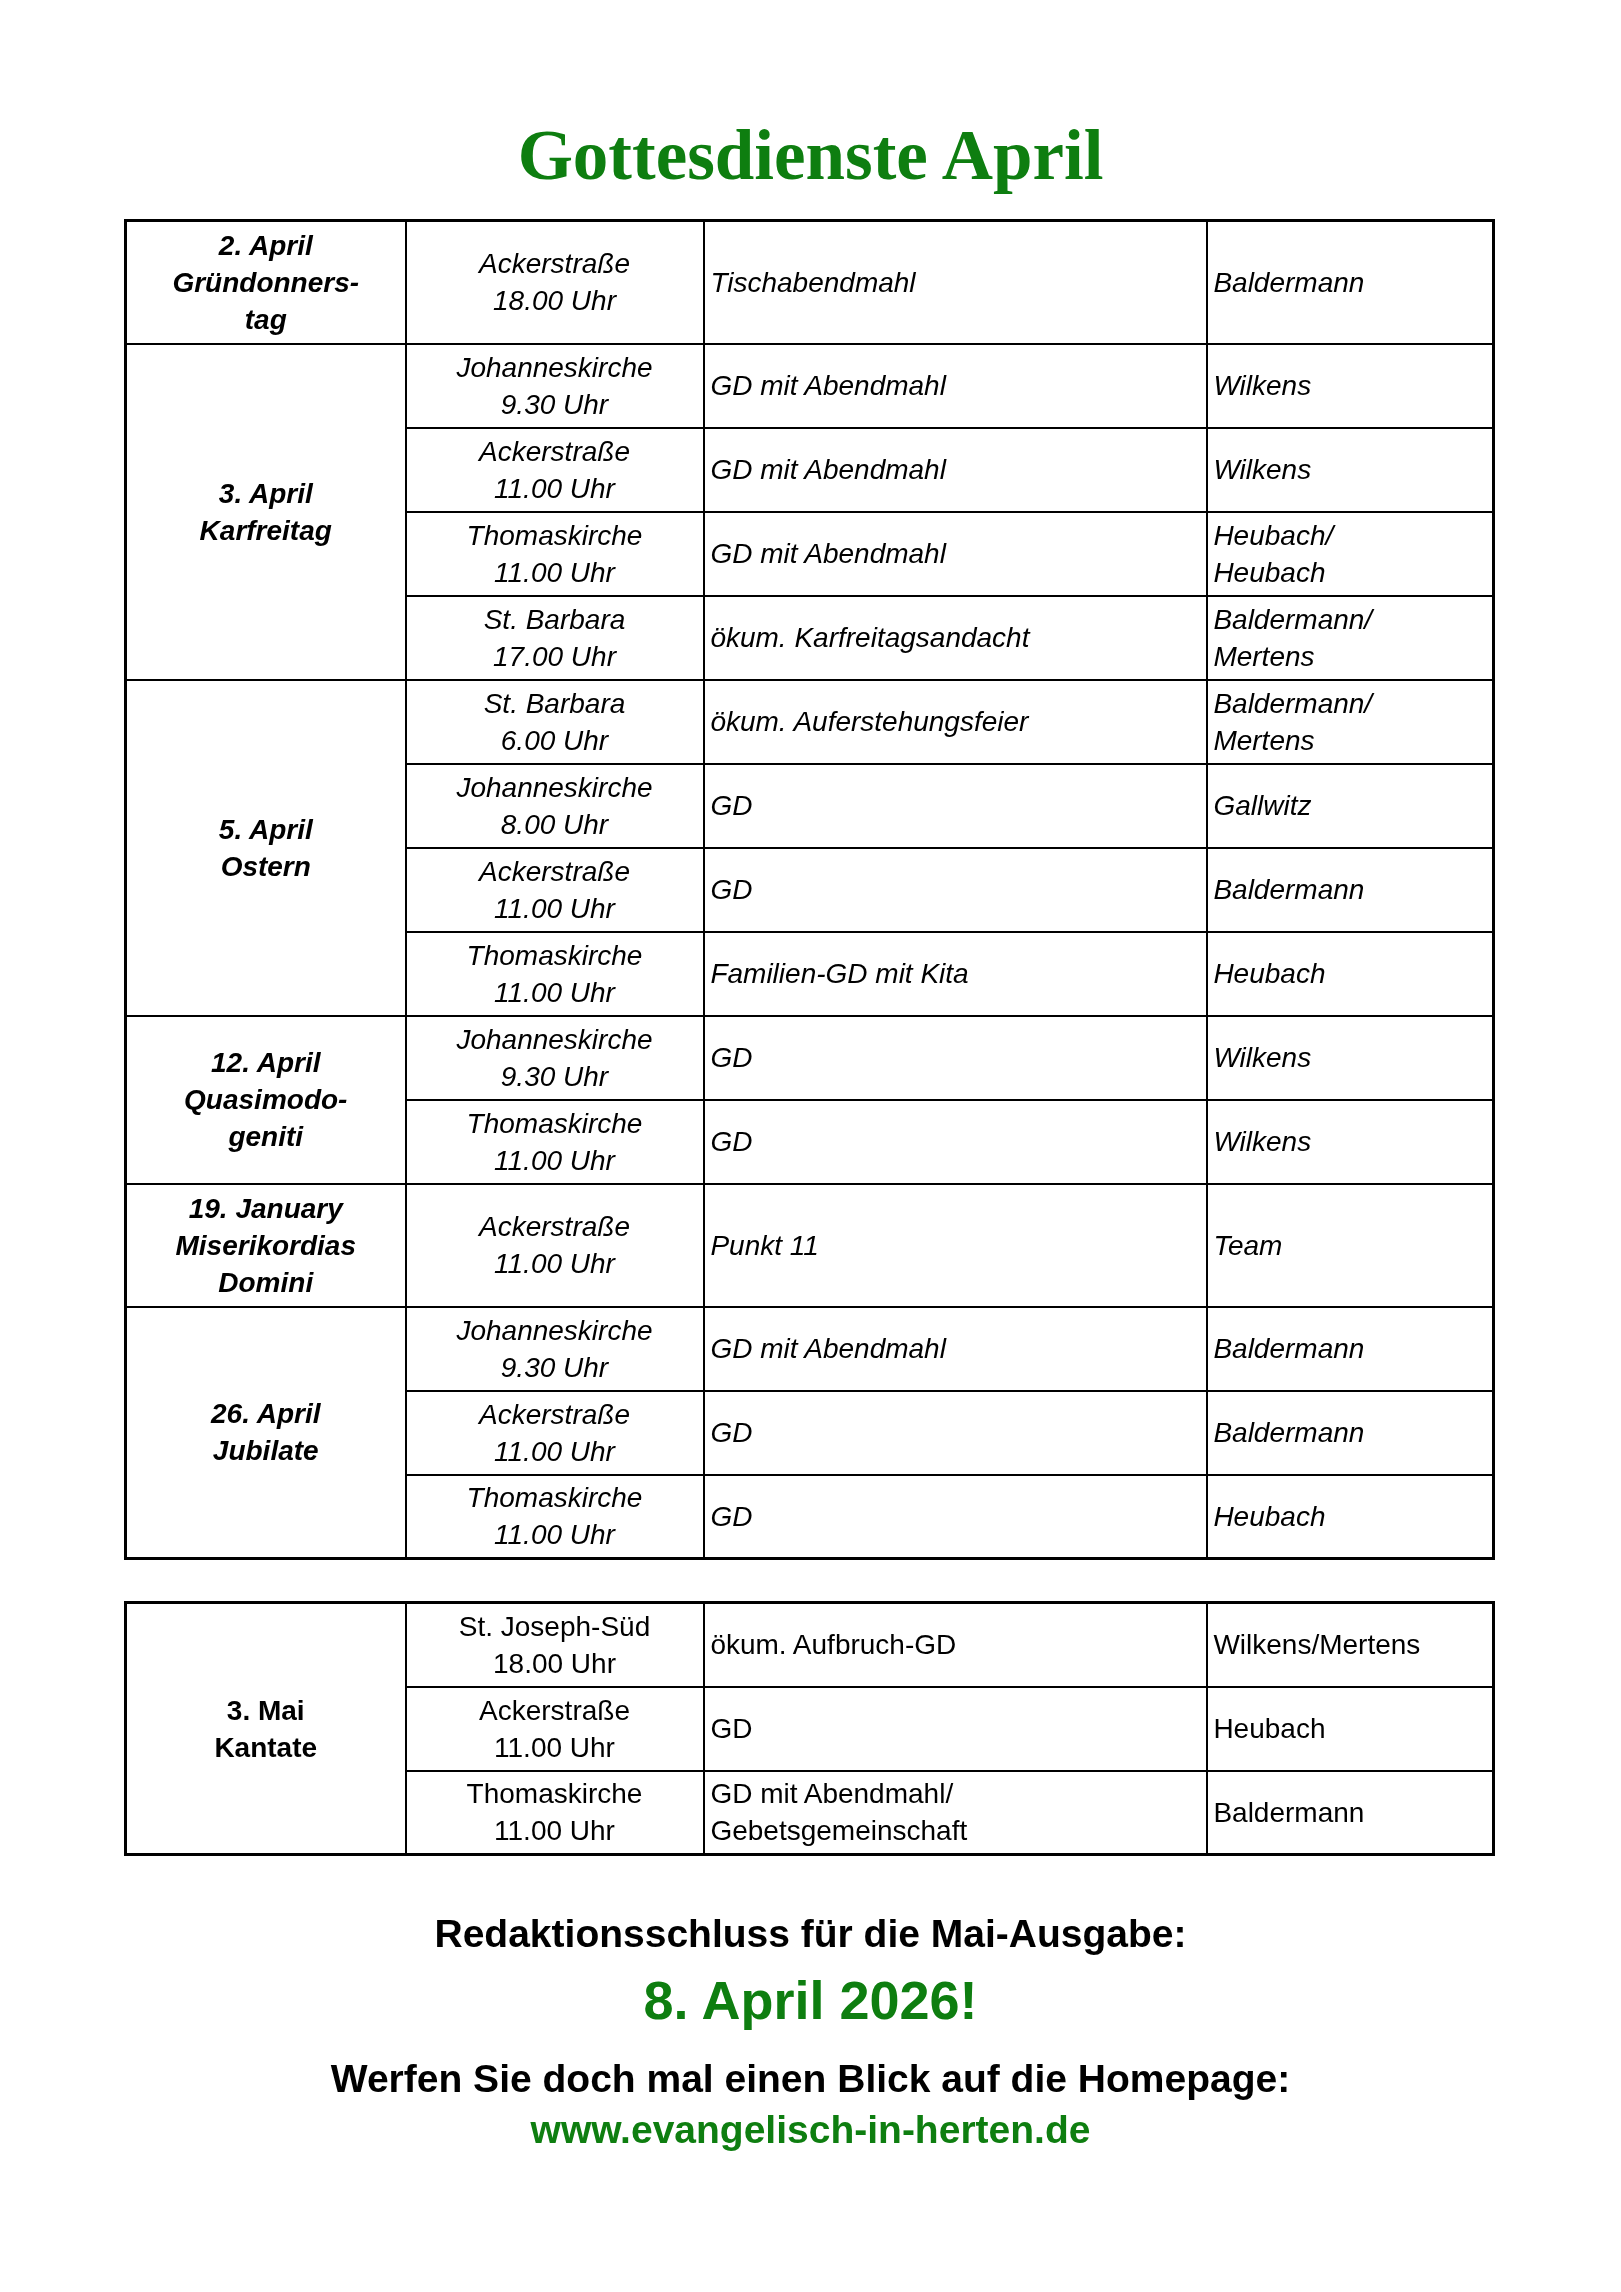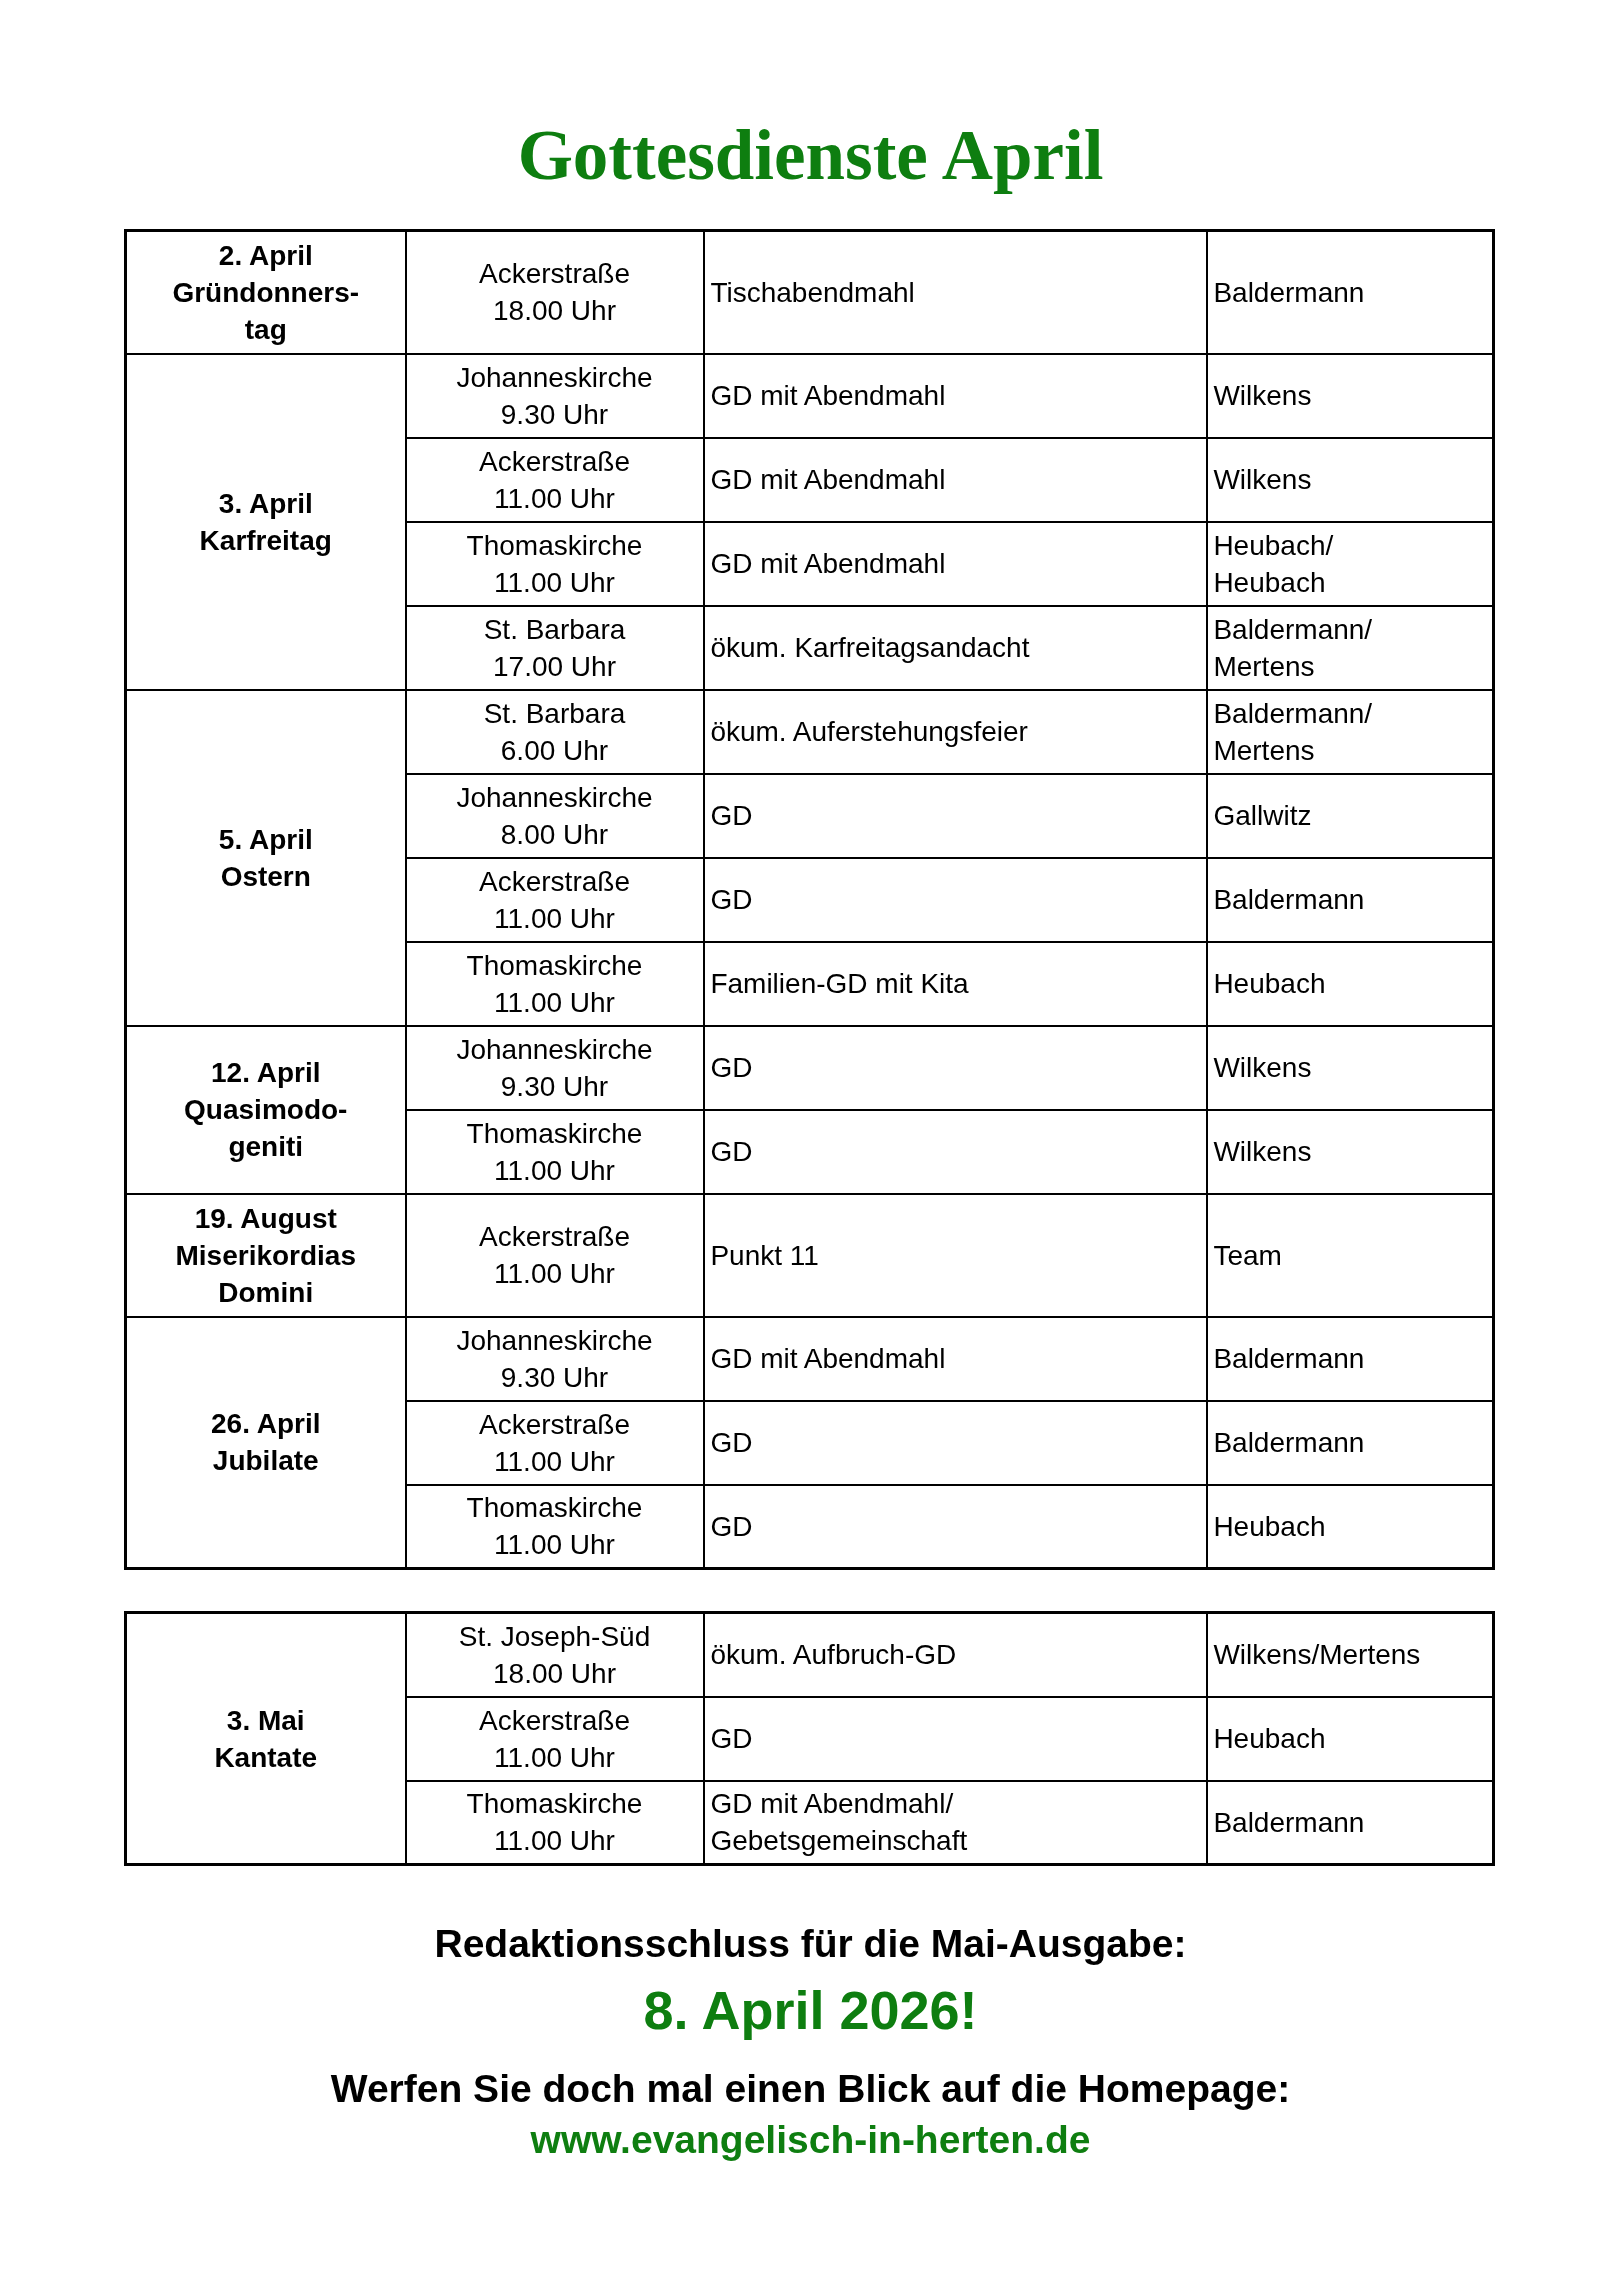--- a/index.html
+++ b/index.html
@@ -26,21 +26,21 @@
     color:var(--green);
   }
 
   table.services{
     border-collapse:collapse;
     table-layout:fixed;
     width:1368px;
     margin-left:124px;
     border:3.9px solid var(--border);
   }
-  table.services.first{margin-top:33px;}
+  table.services.first{margin-top:23px;font-style:italic;}
   table.services.second{margin-top:41px;}
 
   col.c-date{width:280px;}
   col.c-loc{width:298px;}
   col.c-svc{width:503px;}
   col.c-min{width:287px;}
 
   table.services tr{height:84px;}
   table.services tr.tall{height:123px;}
 
@@ -149,21 +149,21 @@
           <td class="loc"><span>Johanneskirche</span><br><span>9.30 Uhr</span></td>
           <td class="svc">GD</td>
           <td class="min">Wilkens</td>
         </tr>
         <tr>
           <td class="loc shaded"><span>Thomaskirche</span><br><span>11.00 Uhr</span></td>
           <td class="svc shaded">GD</td>
           <td class="min shaded">Wilkens</td>
         </tr>
         <tr class="tall">
-          <td class="date" rowspan="1">19. August
+          <td class="date" rowspan="1">19. January
 Miserikordias
 Domini</td>
           <td class="loc"><span>Ackerstraße</span><br><span>11.00 Uhr</span></td>
           <td class="svc">Punkt 11</td>
           <td class="min">Team</td>
         </tr>
         <tr>
           <td class="date" rowspan="3">26. April
 Jubilate</td>
           <td class="loc shaded"><span>Johanneskirche</span><br><span>9.30 Uhr</span></td>

